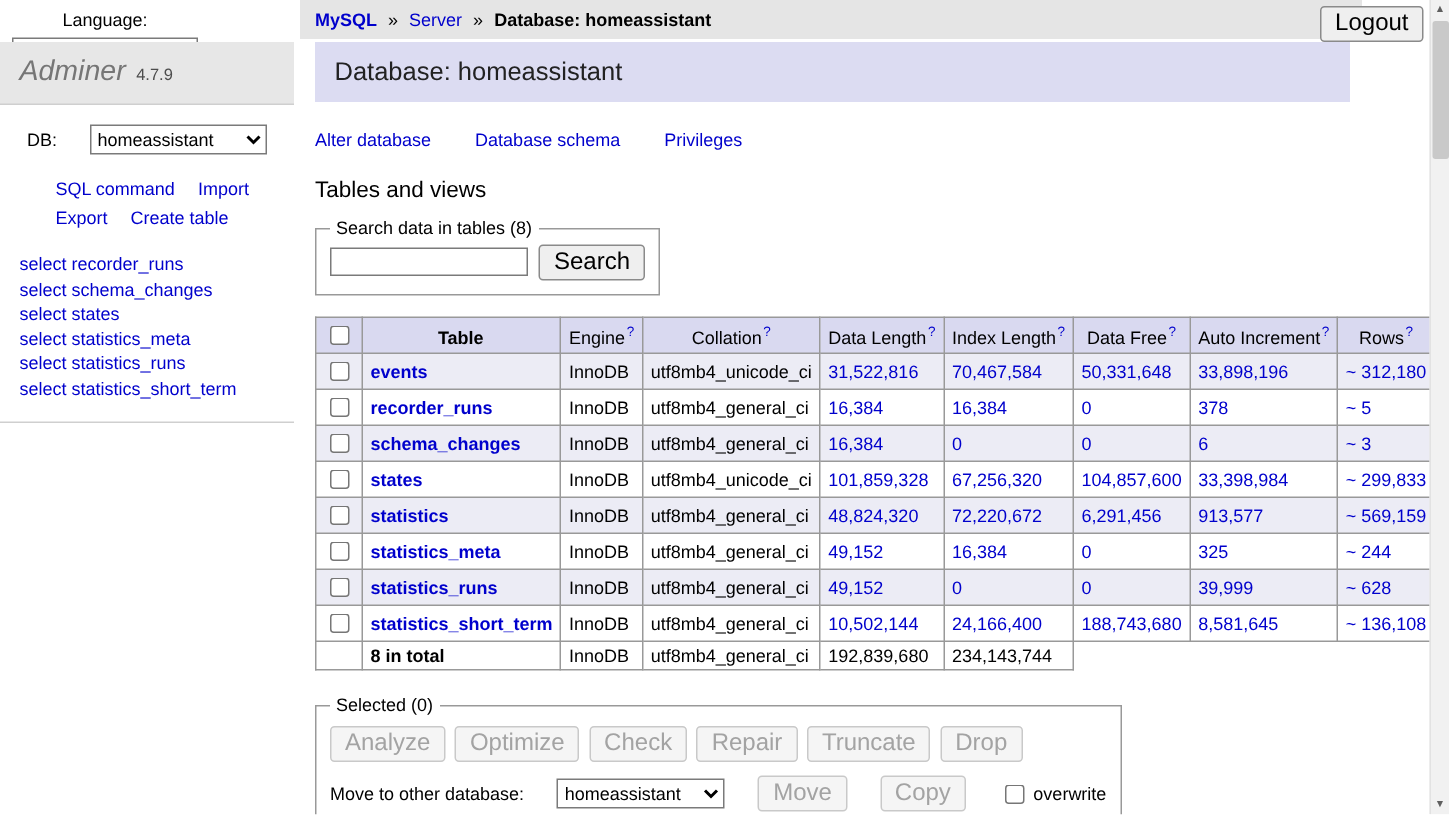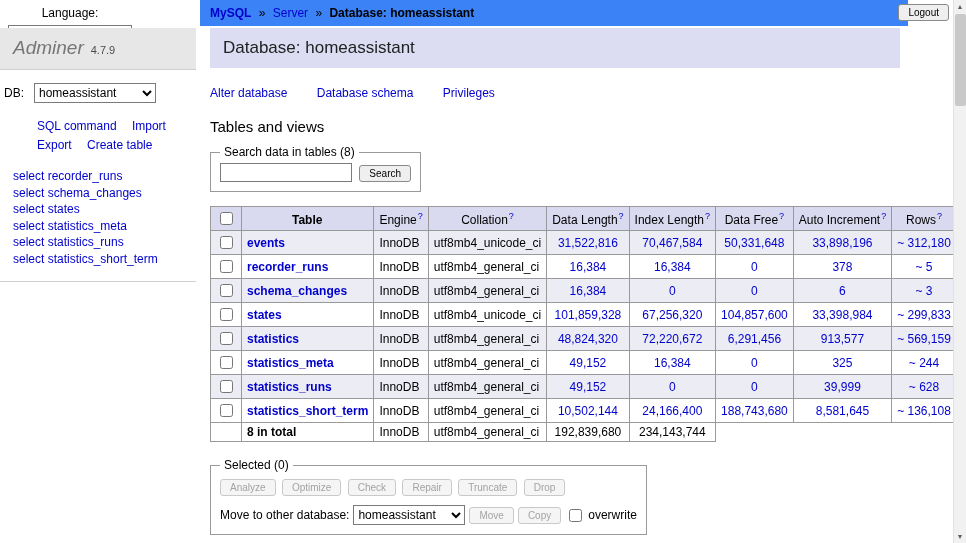--- a/index.html
+++ b/index.html
@@ -7,35 +7,35 @@
   body { font-family:"Liberation Sans", sans-serif; font-size:12px; color:#000; background:#fff; }
   a { color:#0000cc; text-decoration:none; }
 
   .page { position:relative; width:966px; height:543px; background:#fff; overflow:hidden; }
 
   
   .lang-bar { position:absolute; left:8px; top:6px; display:flex; align-items:center; gap:5px;flex-direction:column; }
   select { font-size:12px; font-family:"Liberation Sans", sans-serif; height:20px; border:1px solid #7a7a7a; background:#fff; }
   .lang-bar select { width:124px; }
 
-  .breadcrumb { position:absolute; left:200px; top:0; right:58px; background:#3b82f6; padding:6px 10px; height:26px; white-space:nowrap; }
+  .breadcrumb { position:absolute; left:200px; top:0; right:58px; background:#e5e5e5; padding:6px 10px; height:26px; white-space:nowrap; }
   .breadcrumb .sep { color:#000; margin:0 4px; }
   .breadcrumb .bc-root { font-weight:bold; }
   .breadcrumb .bc-current { font-weight:bold; color:#000; }
 
-  button { font-family:"Liberation Sans", sans-serif; font-size:10px; padding:2px 9px; border:1px solid #8a8a8a; border-radius:3px; background:#efefef; color:#000; }
+  button { font-family:"Liberation Sans", sans-serif; font-size:16px; padding:2px 9px; border:1px solid #8a8a8a; border-radius:3px; background:#efefef; color:#000; }
   button:disabled { color:#a3a3a3; border-color:#c9c9c9; background:#f5f5f5; }
   .logout-btn { position:absolute; top:4px; right:17px; }
 
   
   .sidebar { position:absolute; left:0; top:28px; width:196px; }
   .sidebar h1 { margin:0; padding:9px 13px 10px; background:#e7e7e7; border-bottom:1px solid #cfcfcf;
                 font-size:19px; font-weight:normal; font-style:italic; color:#767676; }
   .sidebar h1 .ver { font-size:11px; font-style:normal; color:#4d4d4d; margin-left:7px; }
-  .db-row { padding:13px 4px 4px; display:flex; align-items:center; gap:10px; }
+  .db-row { padding:13px 18px 4px; display:flex; align-items:center; gap:22px; }
   .db-row select { width:122px; }
   .side-links { padding:10px 13px 4px; line-height:1.55;margin-left:24px; }
   .side-links a { margin-right:12px; }
   .table-list { padding:10px 13px 14px; border-bottom:1px solid #cfcfcf; }
   .table-list a { display:block; line-height:1.38; }
 
   
   .main { position:absolute; left:210px; top:28px; width:690px; }
   .banner { margin:0; padding:10px 13px; background:#dcdcf2; font-size:17px; font-weight:normal; color:#222; }
   .action-links { margin-top:18px; }
@@ -45,30 +45,30 @@
   fieldset { display:inline-block; border:1px solid #999; padding:4px 9px 9px; margin:0; }
   legend { font-size:12px; padding:0 4px; }
   .search-box input[type=text] { width:132px; height:19px; border:1px solid #7a7a7a; margin-right:4px; }
 
   table { border-collapse:collapse; margin-top:14px; }
   th, td { border:1px solid #999; padding:2px 5px; white-space:nowrap; height:17px; font-size:12px; }
   thead th { background:#d9d9f0; font-weight:normal; text-align:center; }
   thead th.col-table { font-weight:bold; }
   thead sup { font-size:9px; color:#0000cc; margin-left:1px; }
   tbody tr:nth-child(odd) { background:#ececf5; }
-  td.num { text-align:center; }
+  td.num { text-align:left; }
   a.tname { font-weight:bold; }
   tr.total-row { background:#fff !important; }
   tr.total-row td.t-label { font-weight:bold; }
   td.noborder { border:none; background:#fff; }
 
   .selected-box { margin-top:16px; min-width:398px; }
   .sel-buttons { margin:3px 0 9px; }
   .sel-buttons button { margin-right:3px; }
-  .move-row { display:flex; align-items:center; gap:4px; }
+  .move-row { display:flex; align-items:center; gap:22px; }
   .move-row select { width:112px; }
   .move-row label { display:flex; align-items:center; gap:3px; }
 
   
   .scrollbar { position:absolute; right:0; top:0; width:13px; height:543px; background:#f1f1f1; border-left:1px solid #e2e2e2; }
   .sb-arrow { height:13px; display:flex; align-items:center; justify-content:center; font-size:7px; color:#5f5f5f; background:#f1f1f1; }
   .sb-arrow.down { position:absolute; bottom:0; left:0; right:0; }
   .sb-thumb { position:absolute; top:14px; left:1px; width:11px; height:92px; background:#c9c9c9; border-radius:2px; }
 </style>
 </head>

